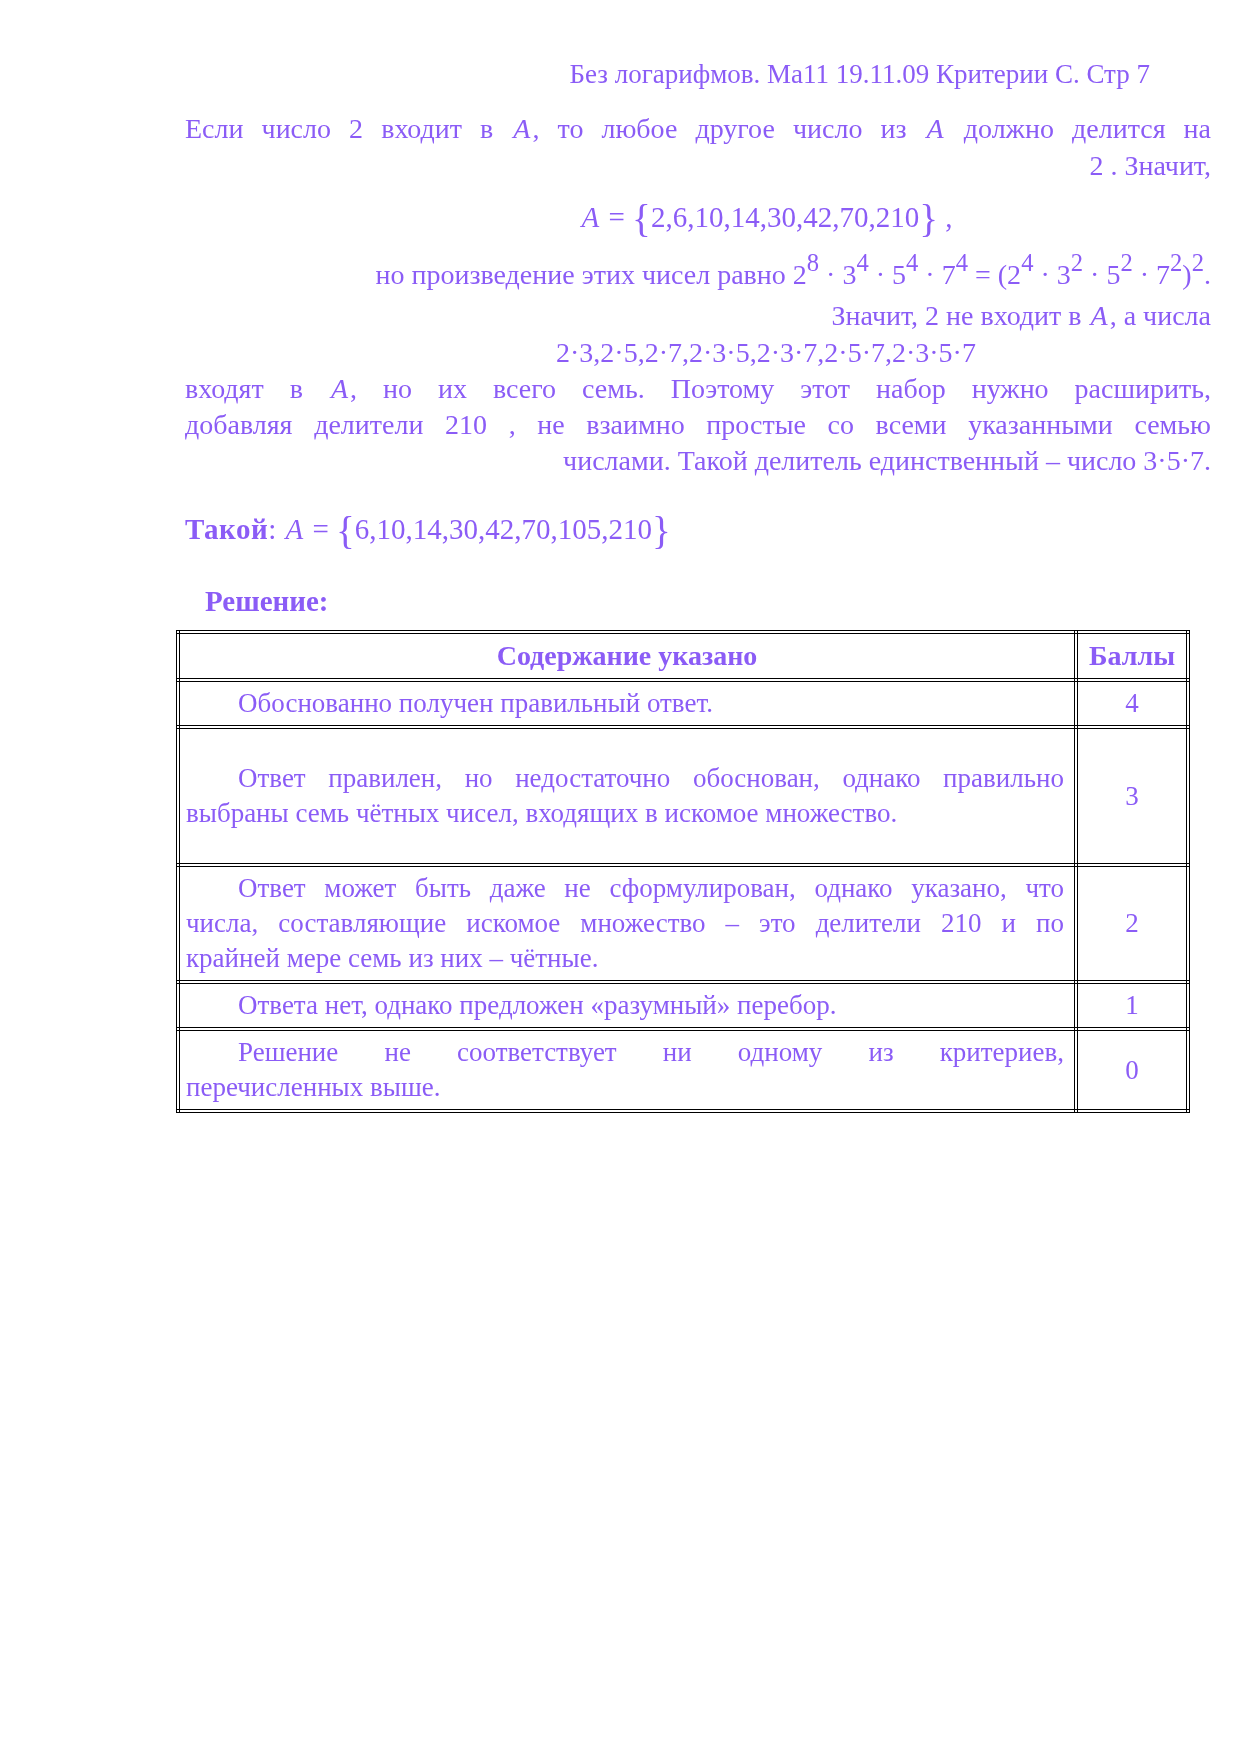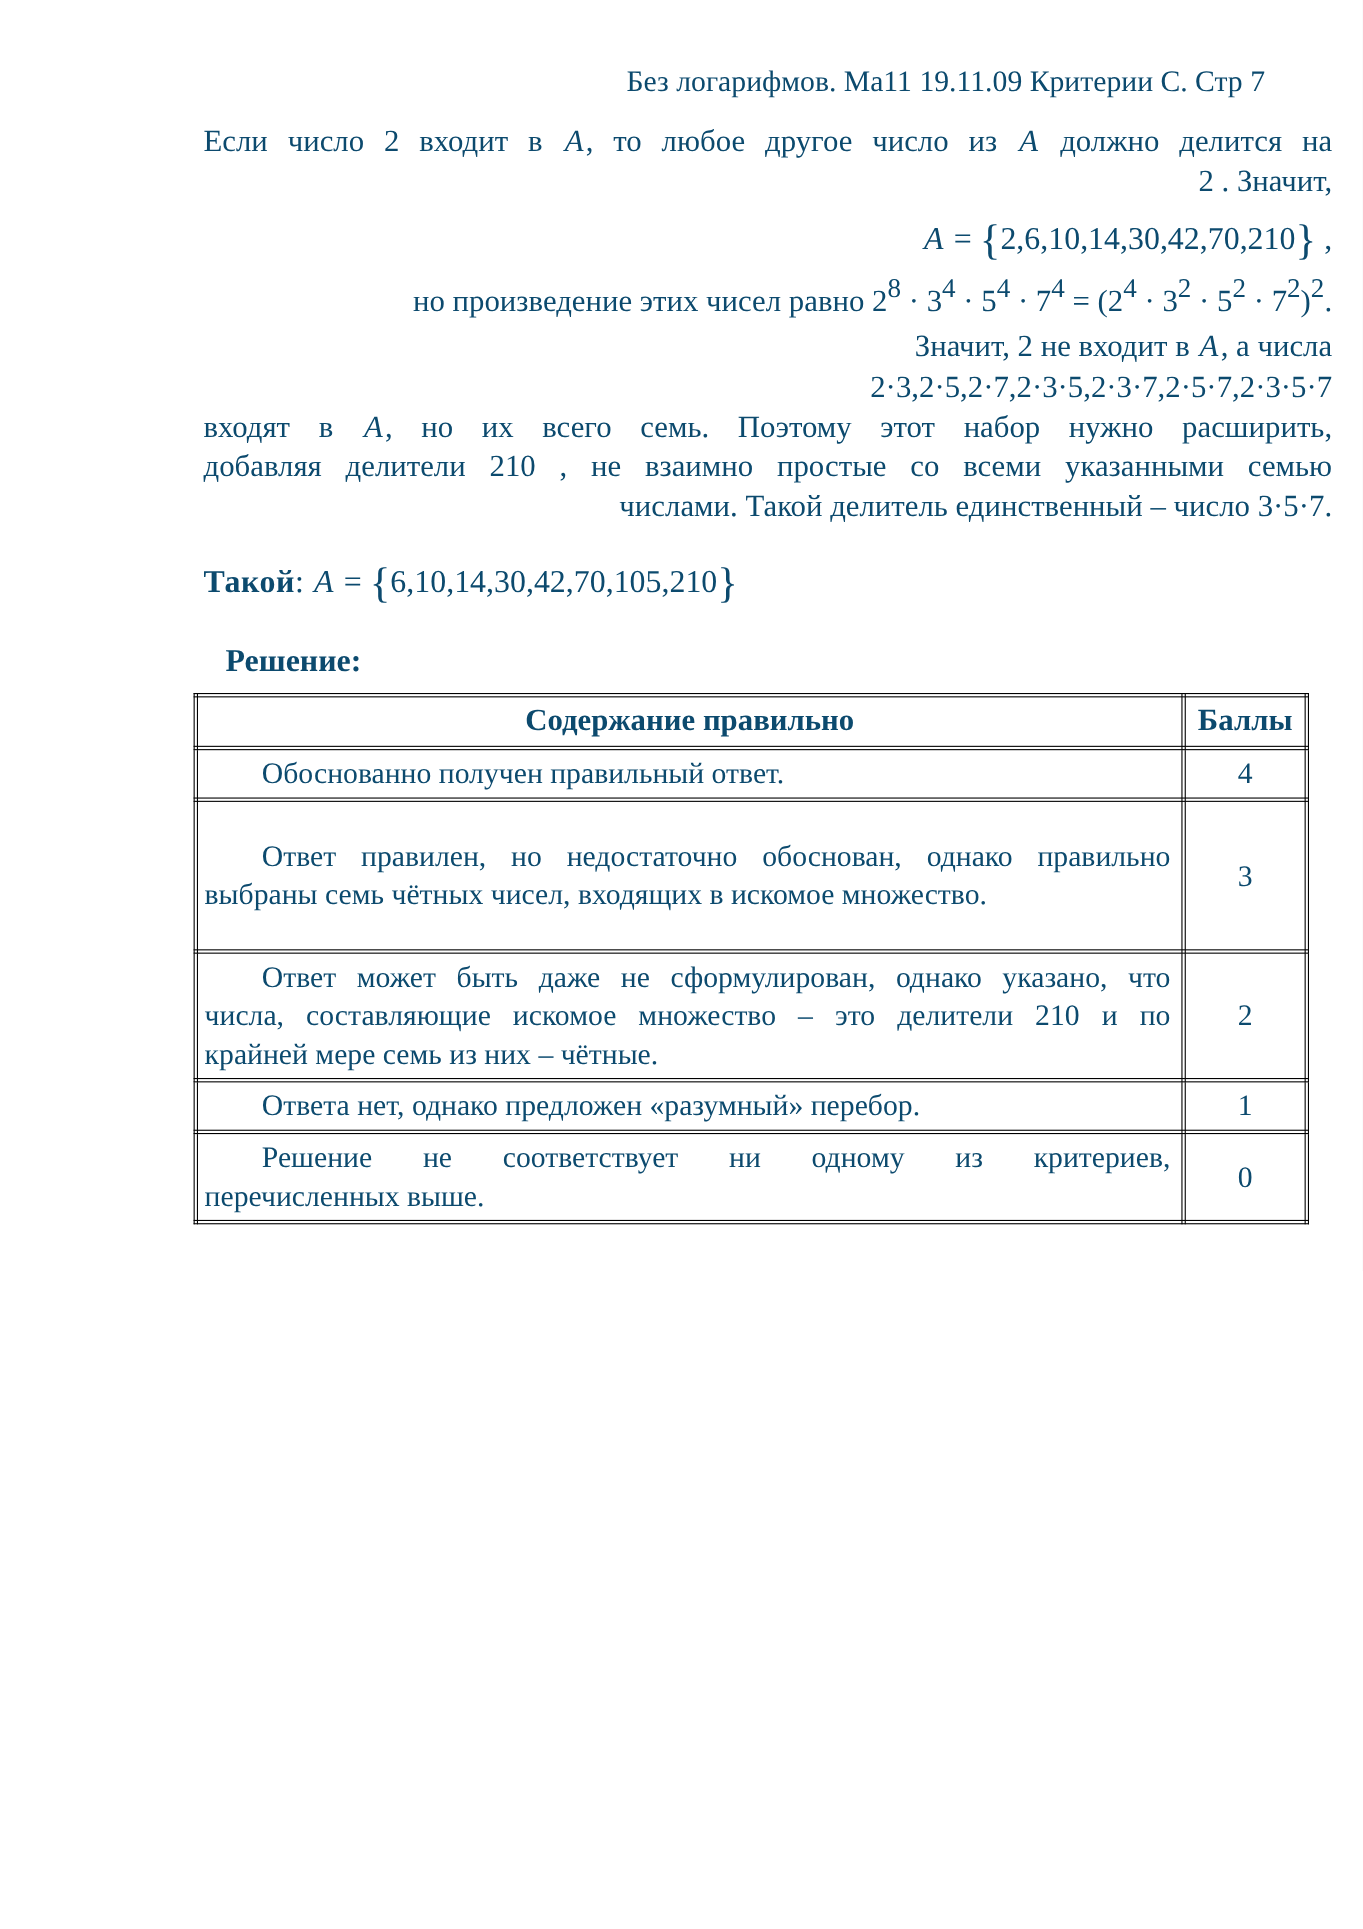--- a/index.html
+++ b/index.html
@@ -1,26 +1,26 @@
 <!DOCTYPE html>
 <html><head>
 <meta charset="utf-8">
 <style>
   html,body{margin:0;padding:0;background:#e8e8e8;}
   .page{
     width:1239px;height:1754px;background:#ffffff;position:relative;
-    font-family:"Liberation Serif", serif;color:#0c4a6e;overflow:hidden;
+    font-family:"Liberation Serif", serif;color:#8b5cf6;overflow:hidden;
   }
   .header{
     padding:58px 89px 0 0;text-align:right;font-size:27px;line-height:32px;
   }
   .content{margin:20px 28px 0 185px;width:1026px;font-size:28px;}
   .ln{line-height:37px;text-align:right;}
   .fj{text-align:justify;text-align-last:justify;}
-  .center{padding-left:136px;}
+  .center{text-align:center;padding-left:136px;}
   .fset{margin:8px 0 2px;line-height:50px;font-size:29px;}
   .fpow{margin:2px 0 4px;padding-top:10px;}
   .p4{line-height:36px;}
   sup{font-size:0.88em;vertical-align:baseline;position:relative;top:-0.52em;line-height:0;}
   i{font-style:italic;padding:0 2px;}
   .brace{font-size:1.35em;font-style:normal;vertical-align:-0.12em;}
   .answer{margin-top:26px;font-size:29px;line-height:48px;}
   .answer b{letter-spacing:0.5px;}
   .kriterii{margin-top:30px;margin-left:20px;font-weight:bold;font-size:29px;line-height:34px;}
   table.crit{
@@ -65,21 +65,21 @@
 
     <div class="kriterii">Решение:</div>
 
     <table class="crit">
       <colgroup>
           <col class="c-text">
           <col class="c-score">
         </colgroup>
       <tbody>
           <tr>
-        <th>Содержание правильно</th>
+        <th>Содержание указано</th>
         <th>Баллы</th>
       </tr>
       <tr>
         <td class="crit-text h-r4">
           <div class="ind">Обоснованно получен правильный ответ.</div>
         </td>
         <td class="score">4</td>
       </tr>
       <tr>
         <td class="crit-text h-r3">

